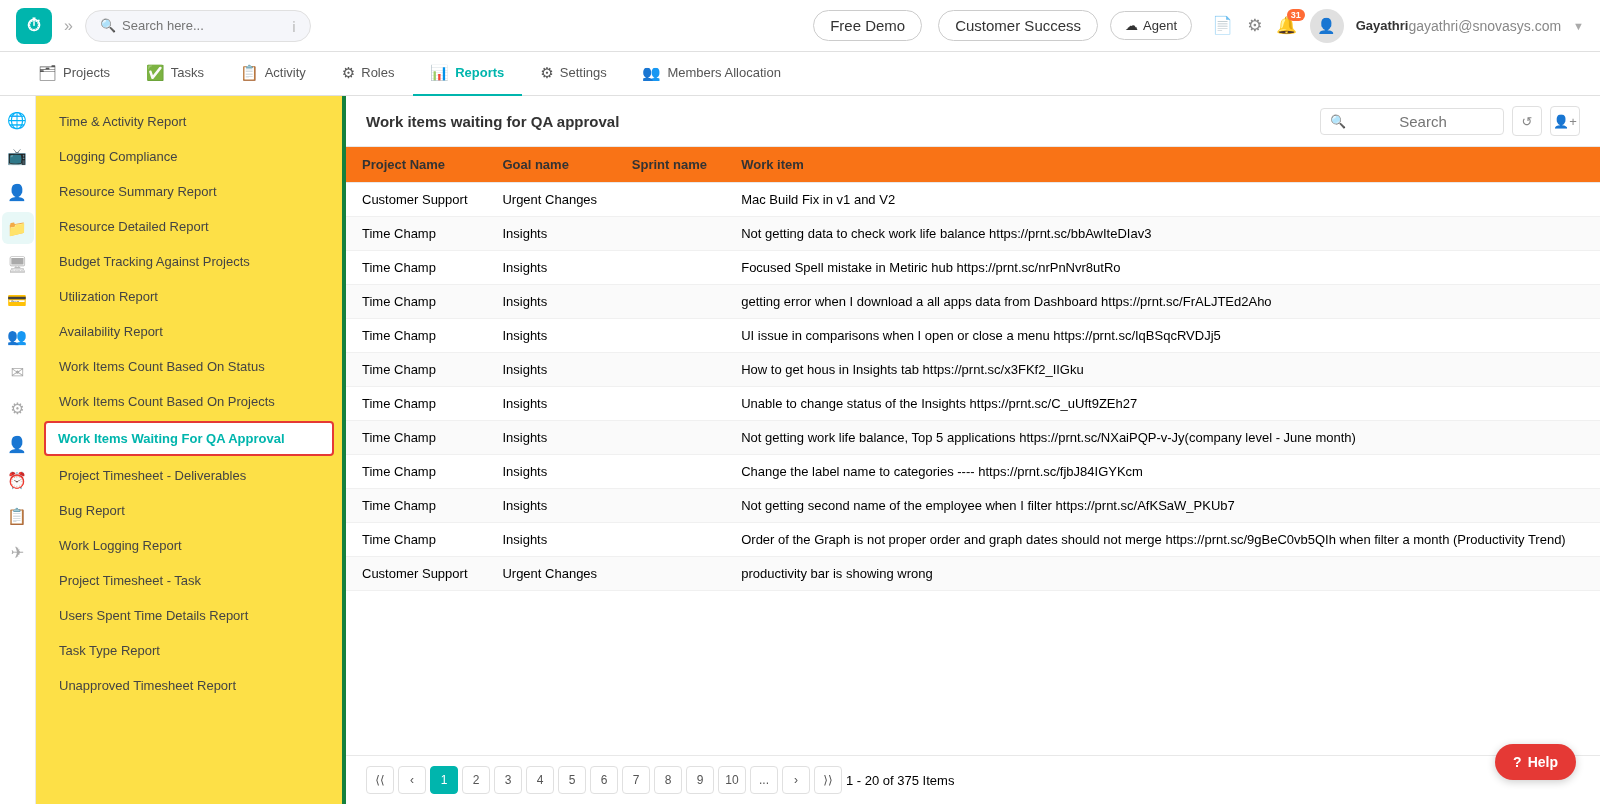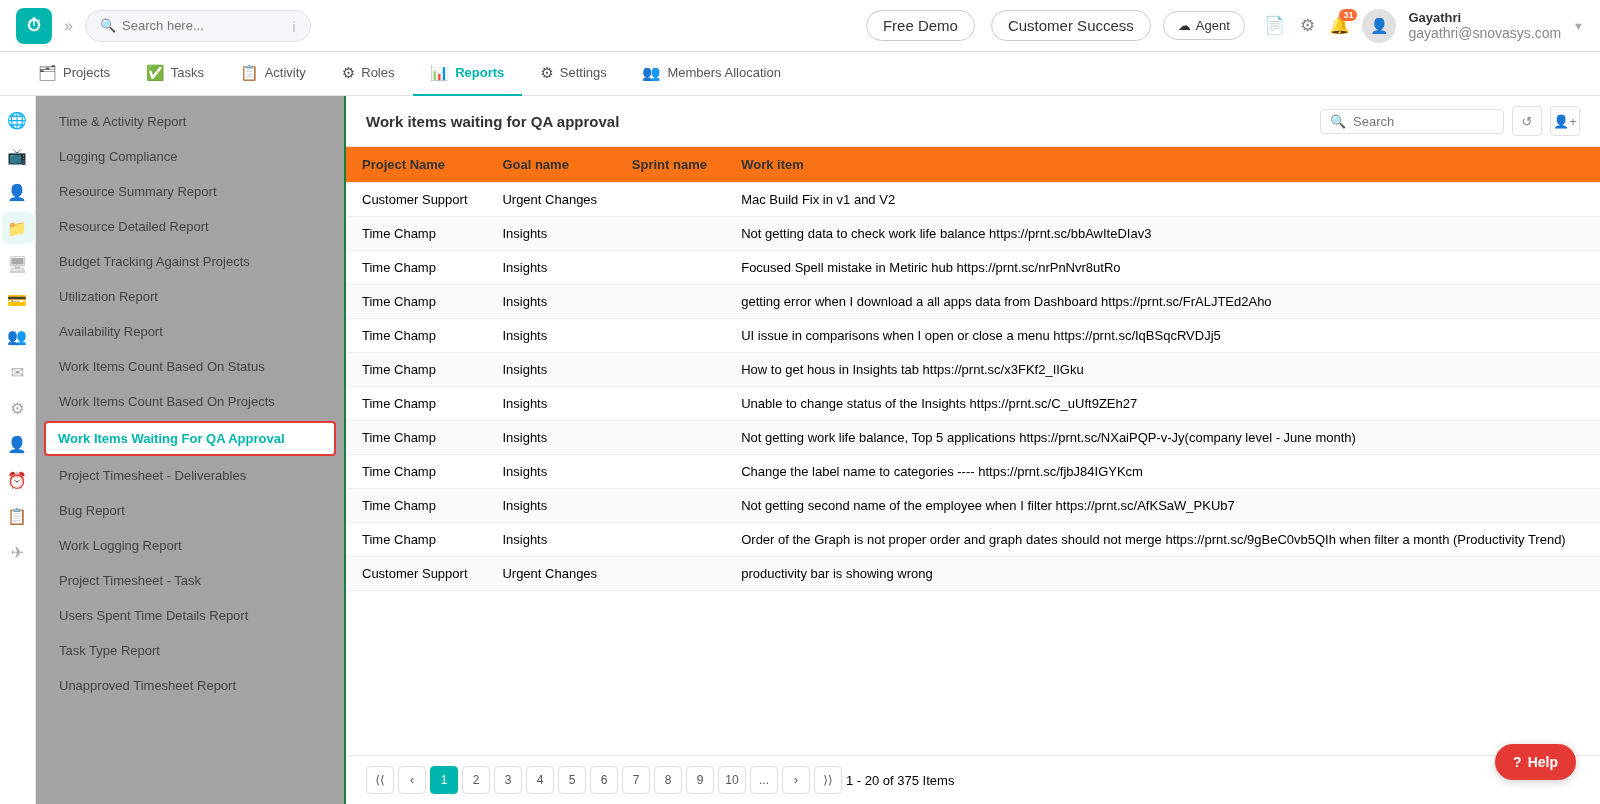--- a/index.html
+++ b/index.html
@@ -40,21 +40,21 @@
     .topbar-icon { color: #888; font-size: 17px; cursor: pointer; position: relative; }
     .badge {
       position: absolute; top: -6px; right: -7px;
       background: #ff6b35; color: #fff; border-radius: 10px;
       font-size: 9px; padding: 1px 4px; font-weight: bold;
     }
     .topbar-avatar {
       width: 34px; height: 34px; border-radius: 50%; background: #e0e0e0;
       display: flex; align-items: center; justify-content: center; color: #888; font-size: 15px; cursor: pointer;
     }
-    .topbar-user { display: flex; flex-direction: column; font-size: 12px; cursor: pointer; }
+    .topbar-user { display: flex; flex-direction: row; font-size: 12px; cursor: pointer; }
     .topbar-user .name { font-weight: 600; font-size: 13px; }
     .topbar-user .email { color: #888; font-size: 14px; }
     .topbar-dropdown-icon { color: #aaa; font-size: 11px; }
 
     
     .nav-tabs {
       display: flex; align-items: center; gap: 0;
       background: #fff; border-bottom: 1px solid #e0e0e0;
       padding: 0 20px; height: 44px;
     }
@@ -78,22 +78,22 @@
       padding-top: 8px; gap: 4px;
     }
     .sidebar-icon {
       width: 32px; height: 32px; display: flex; align-items: center; justify-content: center;
       border-radius: 6px; cursor: pointer; color: #aaa; font-size: 16px;
     }
     .sidebar-icon.active { color: #00b5ad; background: #e8f8f7; }
 
     
     .reports-sidebar {
-      width: 310px; flex-shrink: 0; background: #a3a3a3;
-      border-right: 2px solid #15803d; overflow-y: auto;
+      width: 310px; flex-shrink: 0; background: #fde047;
+      border-right: 4px solid #15803d; overflow-y: auto;
       padding: 8px 0;
     }
     .reports-sidebar-item {
       padding: 10px 20px; cursor: pointer; color: #444; font-size: 13px;
       border-left: 3px solid transparent;
     }
     .reports-sidebar-item.active {
       color: #00b5ad; font-weight: 600;
       border: 2px solid #e53935;
       border-radius: 4px; margin: 2px 8px;
@@ -108,21 +108,21 @@
       display: flex; align-items: center; justify-content: space-between;
       background: #fff; padding: 10px 20px; border-bottom: 1px solid #e8e8e8;
     }
     .content-title { font-size: 15px; font-weight: 600; color: #333; }
     .header-actions { display: flex; align-items: center; gap: 8px; }
     .search-box {
       display: flex; align-items: center; border: 1px solid #e0e0e0;
       border-radius: 4px; background: #fff; padding: 4px 10px; gap: 6px;
     }
     .search-box input {
-      border: none; outline: none; font-size: 13px; color: #888; width: 140px;
+      border: none; outline: none; font-size: 15px; color: #888; width: 140px; text-align: center;
     }
     .icon-btn {
       width: 30px; height: 30px; display: flex; align-items: center; justify-content: center;
       border: 1px solid #e0e0e0; border-radius: 4px; background: #fff; cursor: pointer; color: #888;
     }
 
     
     .table-wrap { flex: 1; overflow: auto; background: #fff; margin: 0; }
     table { width: 100%; border-collapse: collapse; }
     thead tr { background: #f97316; }

